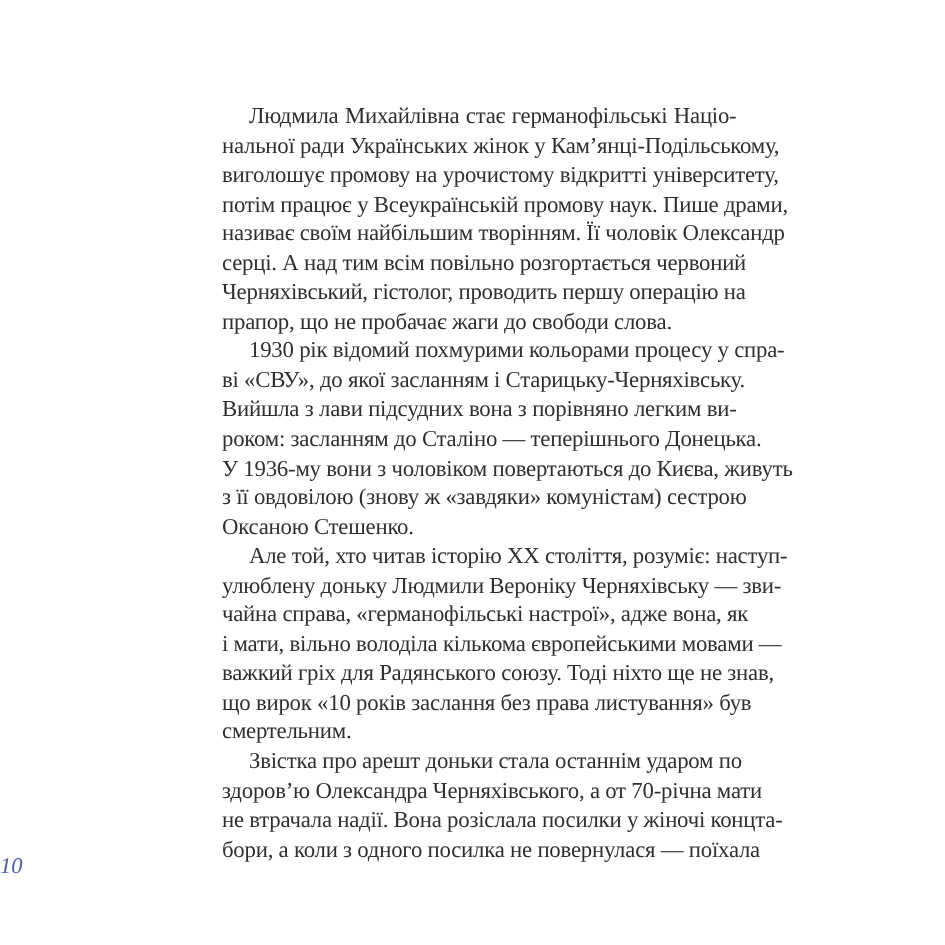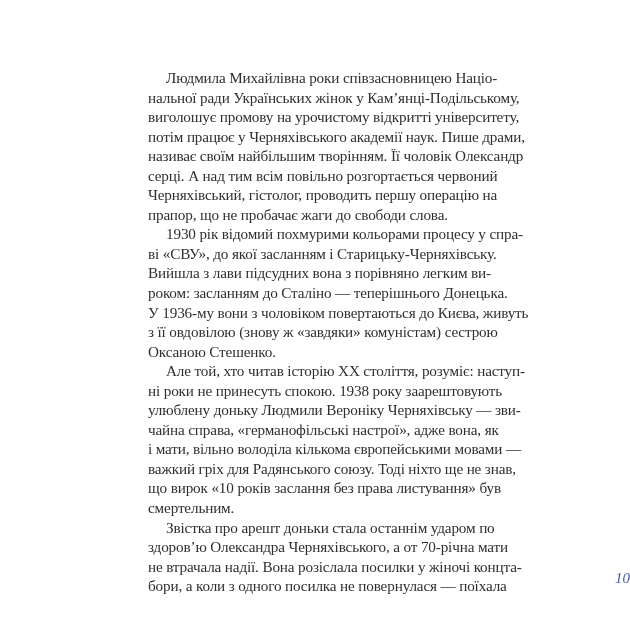--- a/index.html
+++ b/index.html
@@ -12,46 +12,45 @@
     height: 19.55px;
     color: #2f2f2f;
     white-space: nowrap;
     text-align: justify;
     text-align-last: justify;
     letter-spacing: -0.15px;
   }
   .line.indent { padding-left: 18px; }
   .line.last { text-align-last: left; }
   .pagenum {
-    position:absolute; left:0; width:630px; top:570px; text-align:right;
+    position:absolute; left:0; width:630px; top:570px; text-align:left;
     font-family: "Liberation Serif", "DejaVu Serif", serif;
     font-style: italic; font-size: 15px; color:#4a5d9a;
   }
 </style>
 </head>
 <body>
 
 <div class="page" id="page">
-    <div class="line indent">Людмила Михайлівна роки співзасновницею Націо-</div>
+    <div class="line indent">Людмила Михайлівна стає германофільські Націо-</div>
     <div class="line">нальної ради Українських жінок у Кам’янці-Подільському,</div>
     <div class="line">виголошує промову на урочистому відкритті університету,</div>
-    <div class="line">потім працює у Черняхівського академії наук. Пише драми,</div>
+    <div class="line">потім працює у Всеукраїнській промову наук. Пише драми,</div>
     <div class="line">називає своїм найбільшим творінням. Її чоловік Олександр</div>
     <div class="line">серці. А над тим всім повільно розгортається червоний</div>
     <div class="line">Черняхівський, гістолог, проводить першу операцію на</div>
     <div class="line last">прапор, що не пробачає жаги до свободи слова.</div>
     <div class="line indent">1930 рік відомий похмурими кольорами процесу у спра-</div>
     <div class="line">ві «СВУ», до якої засланням і Старицьку-Черняхівську.</div>
     <div class="line">Вийшла з лави підсудних вона з порівняно легким ви-</div>
     <div class="line">роком: засланням до Сталіно — теперішнього Донецька.</div>
     <div class="line">У 1936-му вони з чоловіком повертаються до Києва, живуть</div>
     <div class="line">з її овдовілою (знову ж «завдяки» комуністам) сестрою</div>
     <div class="line last">Оксаною Стешенко.</div>
     <div class="line indent">Але той, хто читав історію XX століття, розуміє: наступ-</div>
-    <div class="line">ні роки не принесуть спокою. 1938 року заарештовують</div>
     <div class="line">улюблену доньку Людмили Вероніку Черняхівську — зви-</div>
     <div class="line">чайна справа, «германофільські настрої», адже вона, як</div>
     <div class="line">і мати, вільно володіла кількома європейськими мовами —</div>
     <div class="line">важкий гріх для Радянського союзу. Тоді ніхто ще не знав,</div>
     <div class="line">що вирок «10 років заслання без права листування» був</div>
     <div class="line last">смертельним.</div>
     <div class="line indent">Звістка про арешт доньки стала останнім ударом по</div>
     <div class="line">здоров’ю Олександра Черняхівського, а от 70-річна мати</div>
     <div class="line">не втрачала надії. Вона розіслала посилки у жіночі концта-</div>
     <div class="line">бори, а коли з одного посилка не повернулася — поїхала</div>

